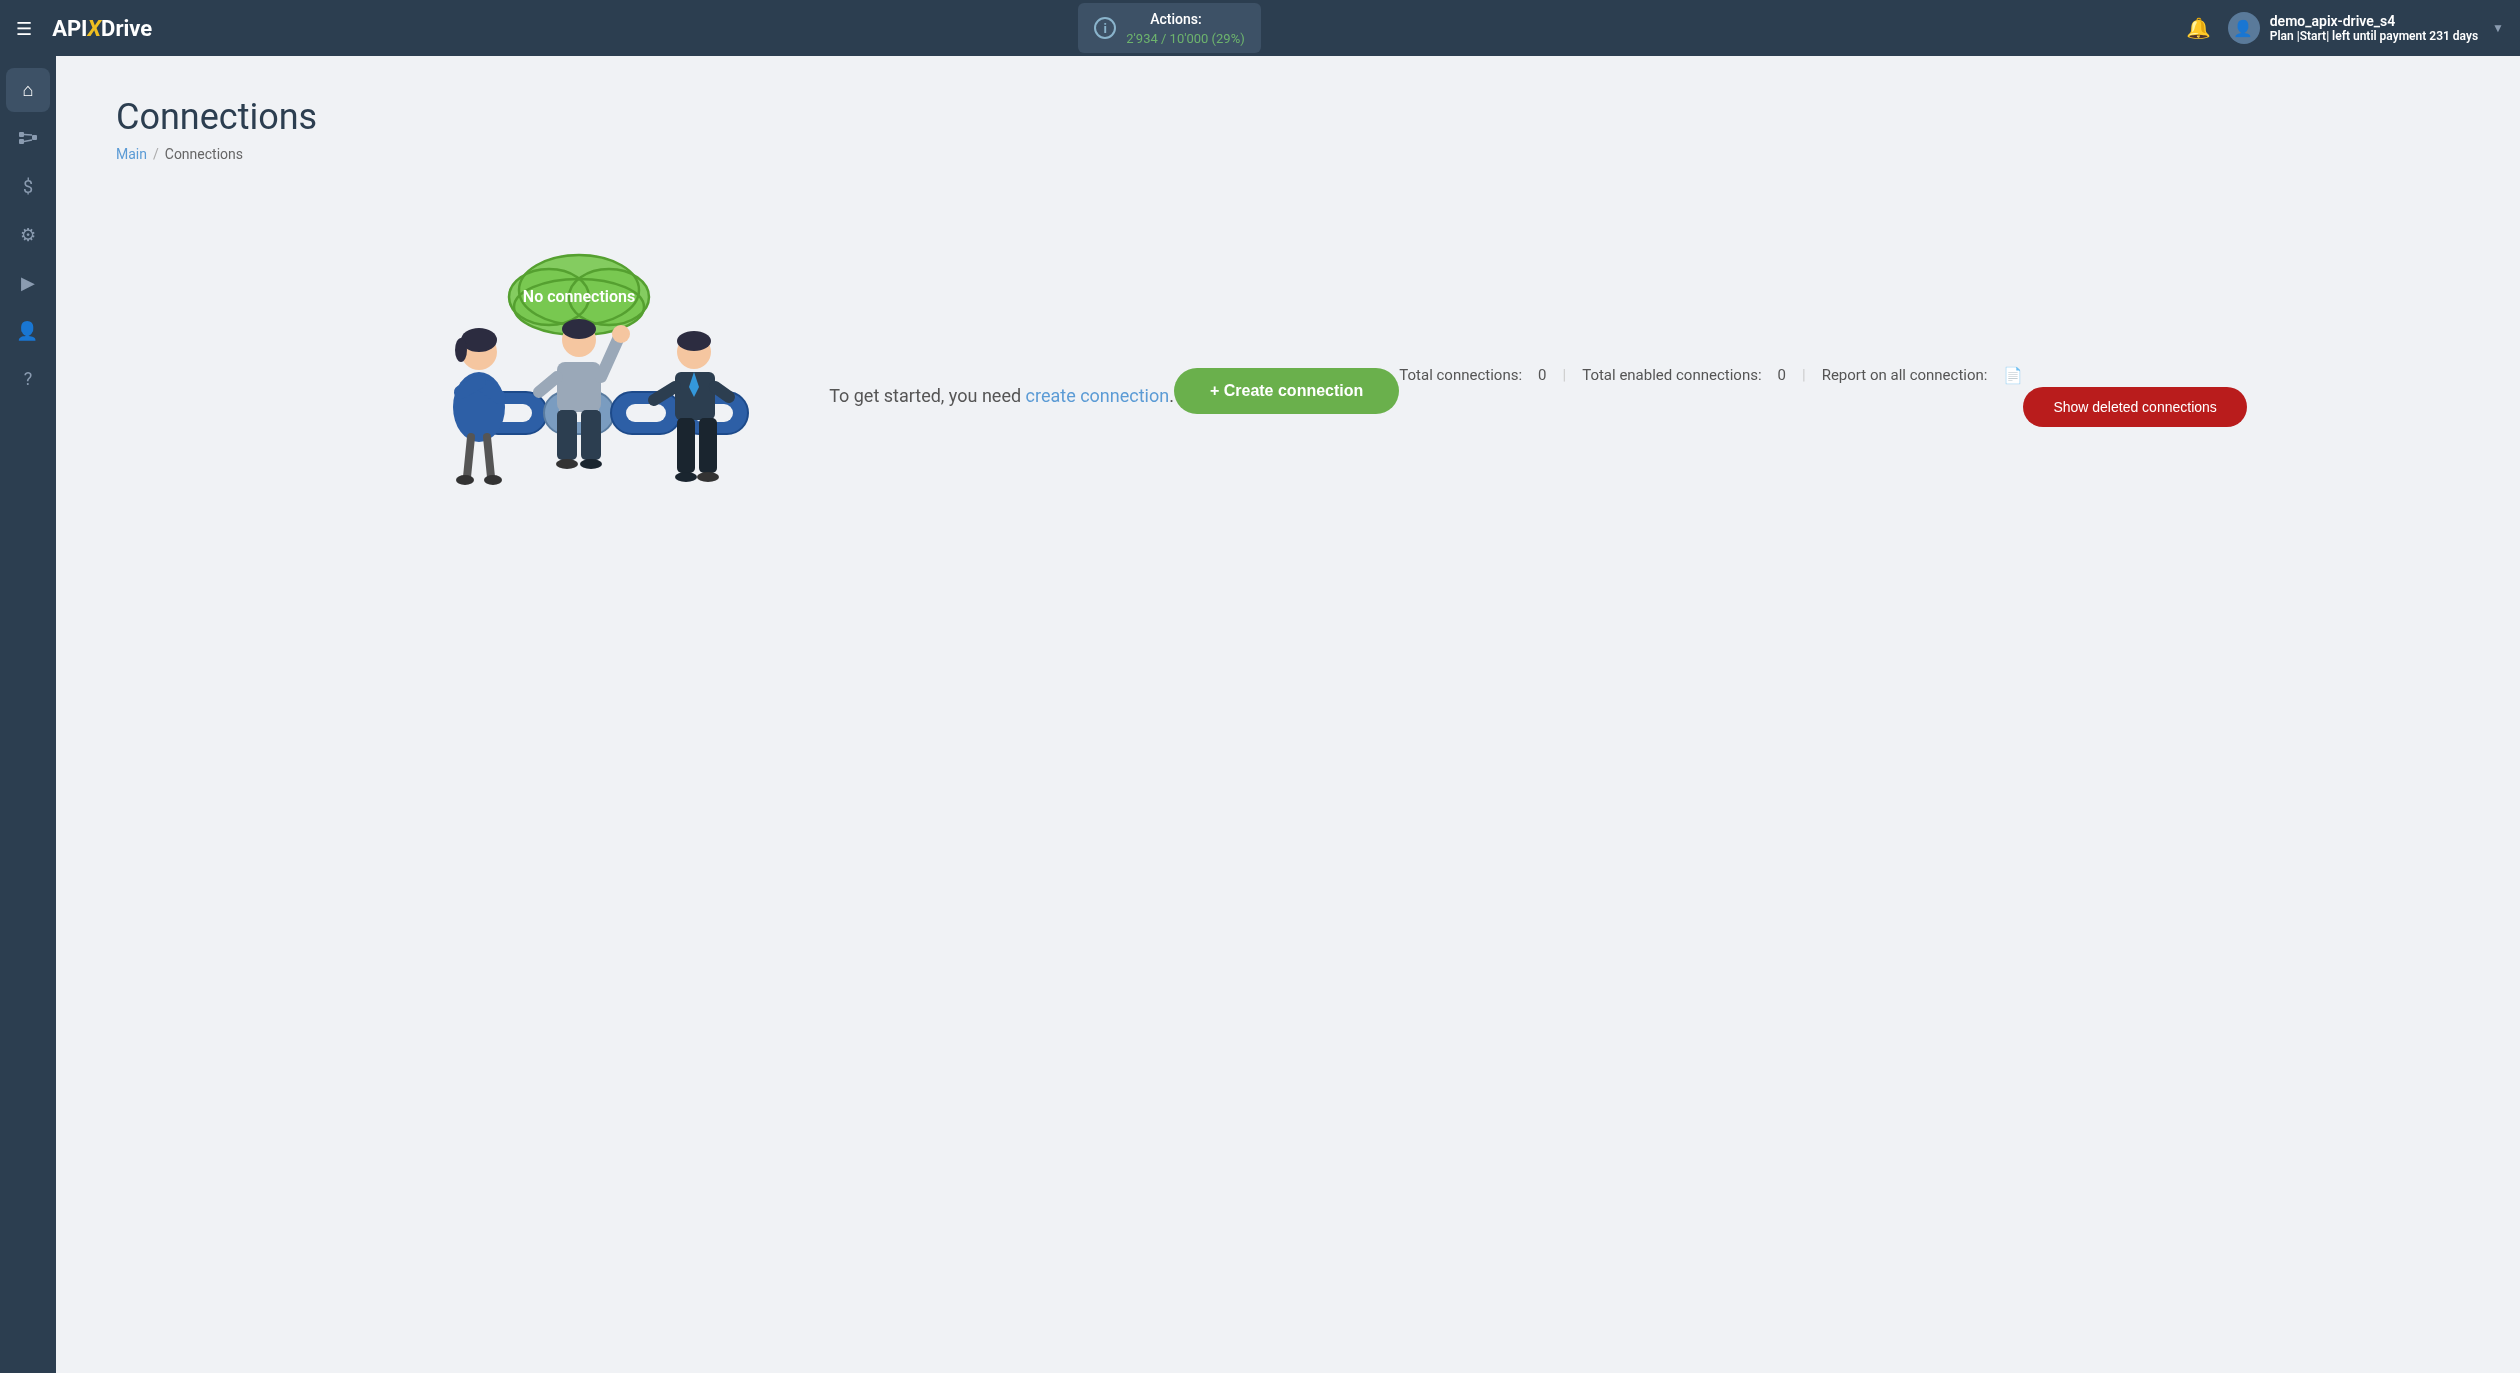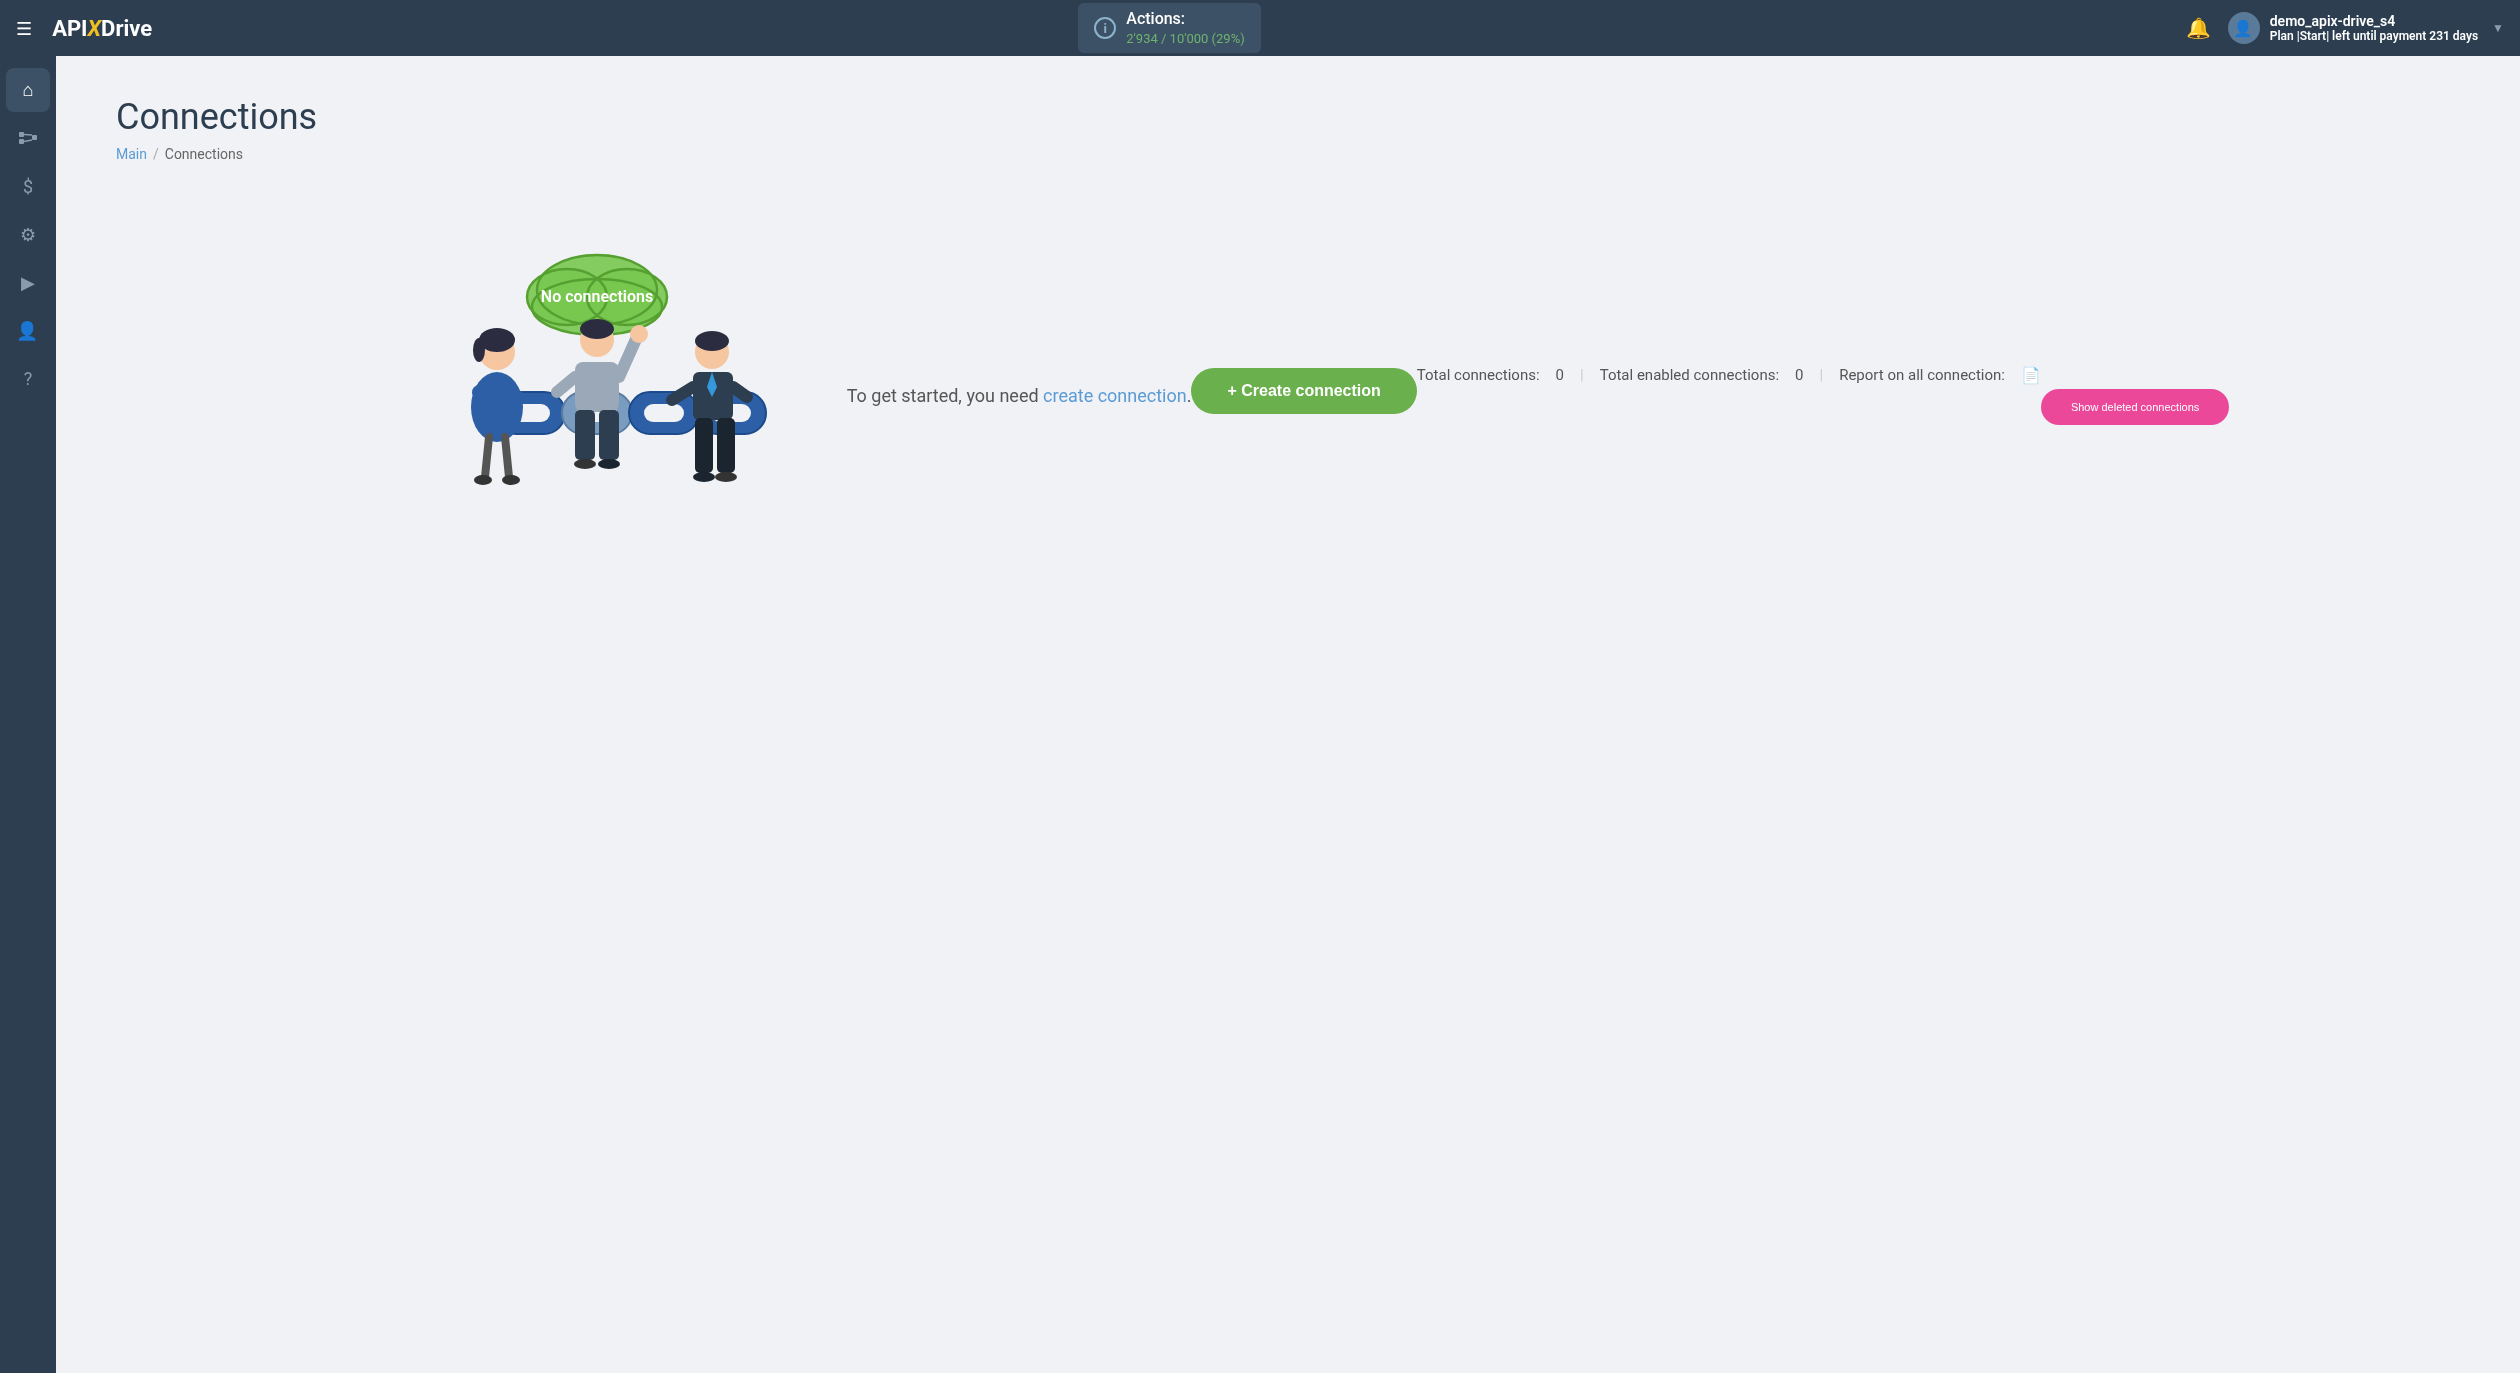--- a/index.html
+++ b/index.html
@@ -54,21 +54,21 @@
       height: 22px;
       border-radius: 50%;
       border: 2px solid #8ab4cc;
       display: flex;
       align-items: center;
       justify-content: center;
       color: #8ab4cc;
       font-size: 13px;
       font-weight: bold;
     }
-    .actions-text { color: #fff; font-size: 16px; font-weight: 500; }
+    .actions-text { color: #fff; font-size: 14px; font-weight: 500; margin-left: 24px; }
     .actions-sub { color: #6db36d; font-size: 13px; }
 
     .header-right {
       display: flex;
       align-items: center;
       gap: 16px;
     }
     .bell-icon {
       color: #8a9bb0;
       font-size: 20px;
@@ -212,26 +212,26 @@
       justify-content: space-between;
     }
     .stats-separator { color: #ccc; }
     .report-icon {
       font-size: 16px;
       color: #888;
       cursor: pointer;
     }
 
     .show-deleted-btn {
-      background: #ec4899;
+      background: #b91c1c;
       color: #fff;
       border: none;
       border-radius: 25px;
       padding: 12px 30px;
-      font-size: 11px;
+      font-size: 14px;
       cursor: pointer;
       transition: background 0.2s;
     }
   </style>
 </head>
 <body>
 
 <header class="header">
   <span class="header-menu-icon">☰</span>
   <div class="logo">

